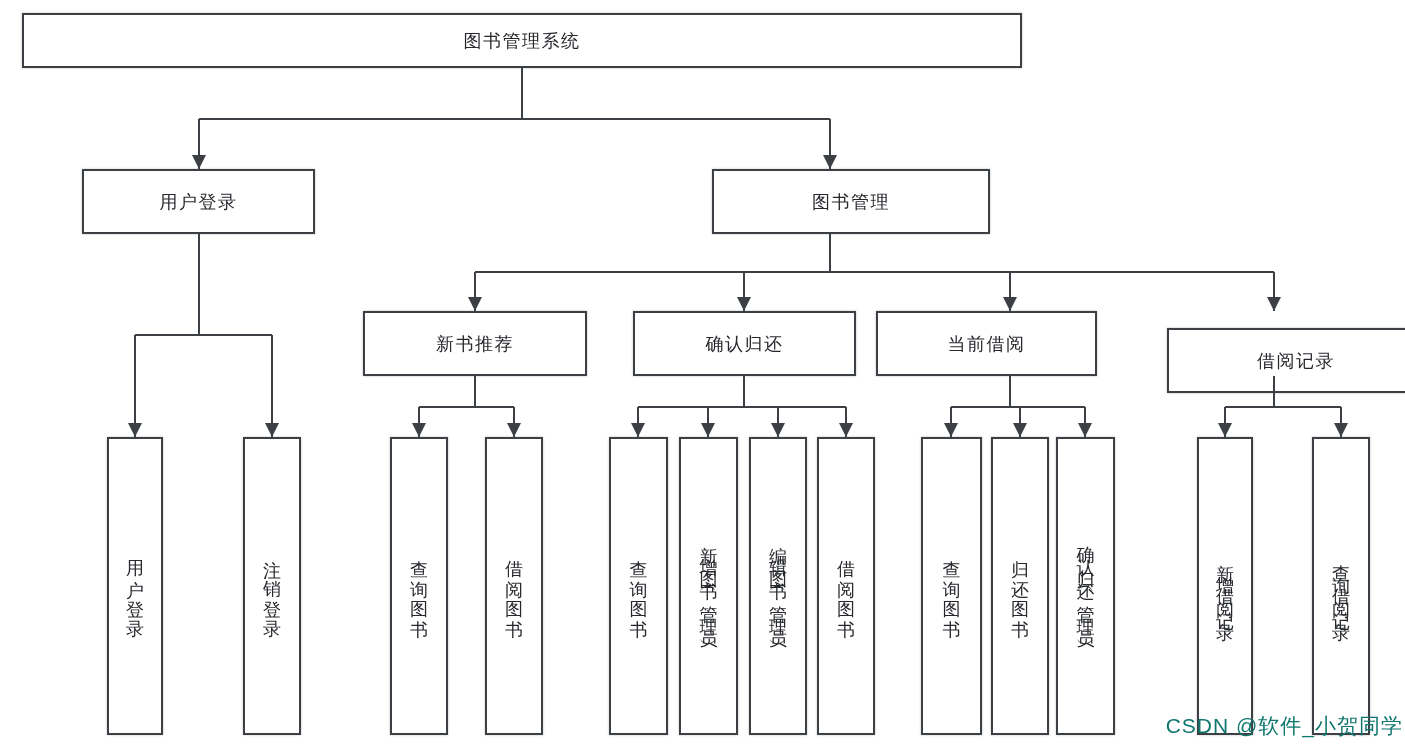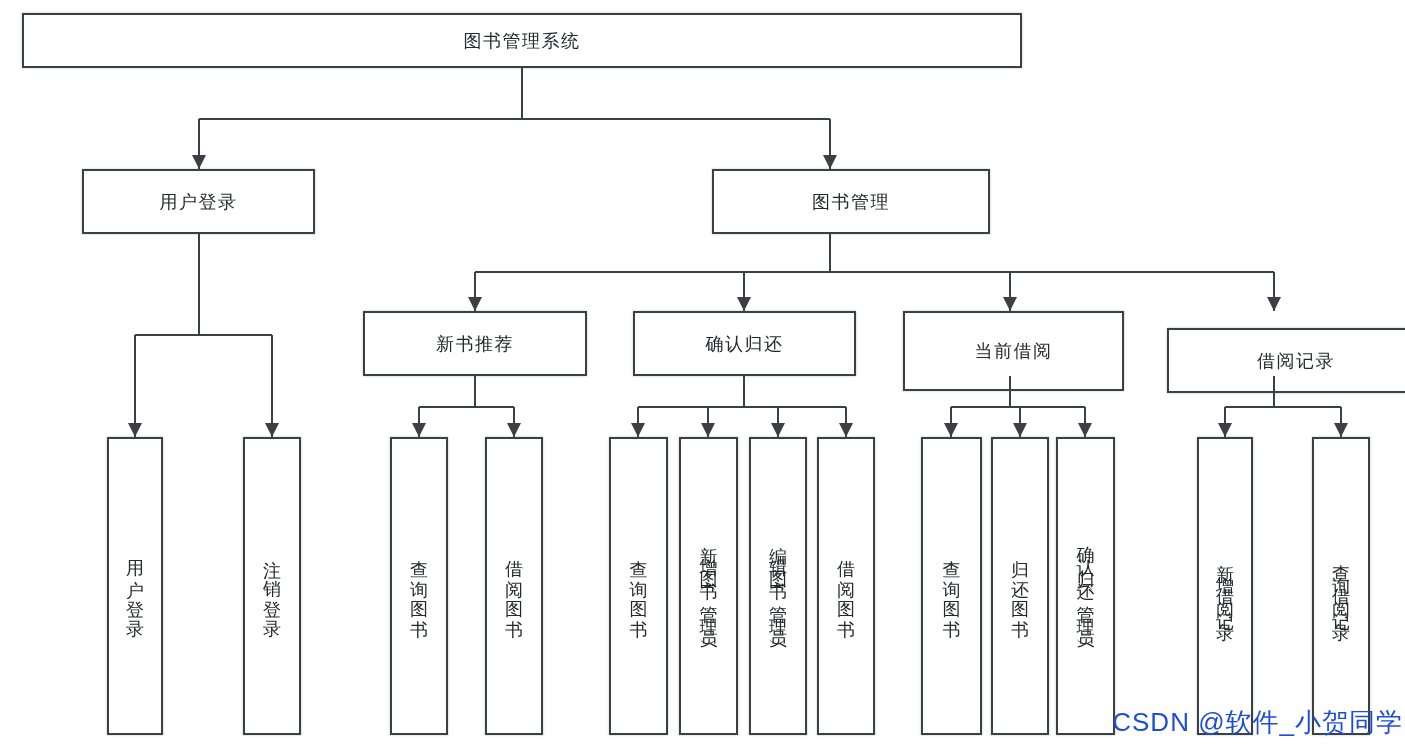--- a/index.html
+++ b/index.html
@@ -12,21 +12,21 @@
     display:flex;align-items:center;justify-content:center;
     box-shadow:0 0 2px rgba(60,64,69,.35);
   }
   .hbox{font-size:18px;letter-spacing:1.5px;white-space:nowrap;}
   .vbox{top:437px;height:298px;}
   .vtext{writing-mode:vertical-rl;text-orientation:mixed;font-size:18px;line-height:1;}
   .sp20{letter-spacing:20px;}
   .sp12{letter-spacing:12px;}
   .watermark{
     position:absolute;right:2px;bottom:7px;z-index:6;
-    font-size:26px;color:#1d4ed8;letter-spacing:1px;white-space:nowrap;
+    font-size:21px;color:#0f766e;letter-spacing:1px;white-space:nowrap;
   }
 </style>
 </head>
 <body>
 
 <div class="canvas">
 
   <svg class="connectors" width="1405" height="747" viewBox="0 0 1405 747">
     <defs>
       <marker id="arrow" viewBox="0 0 10 10" refX="10" refY="5" markerWidth="11" markerHeight="7" orient="auto" markerUnits="strokeWidth">
@@ -87,21 +87,21 @@
   <div class="node hbox" style="left:712px;top:169px;width:278px;height:65px">
     <span>图书管理</span>
   </div>
 
   <div class="node hbox" style="left:363px;top:311px;width:224px;height:65px">
     <span>新书推荐</span>
   </div>
   <div class="node hbox" style="left:633px;top:311px;width:223px;height:65px">
     <span>确认归还</span>
   </div>
-  <div class="node hbox" style="left:903px;top:311px;width:221px;height:80px">
+  <div class="node hbox" style="left:876px;top:311px;width:221px;height:65px">
     <span>当前借阅</span>
   </div>
   <div class="node hbox" style="left:1167px;top:328px;width:258px;height:65px">
     <span>借阅记录</span>
   </div>
 
   <div class="node vbox" style="left:107px;width:56px">
     <span class="vtext sp20">用户登录</span>
   </div>
   <div class="node vbox" style="left:243px;width:58px">

